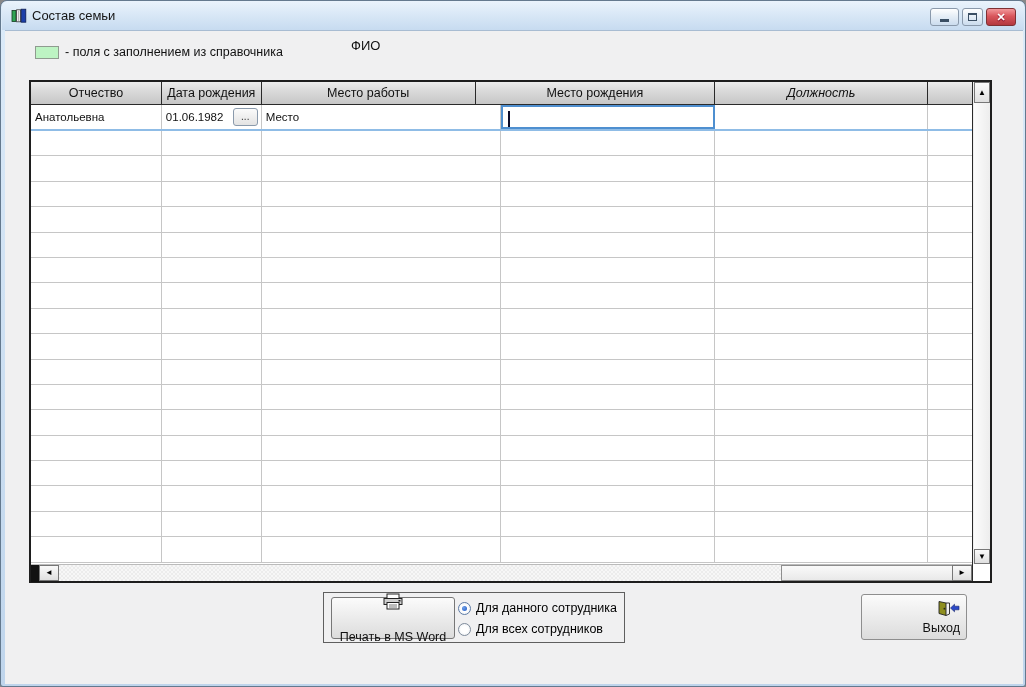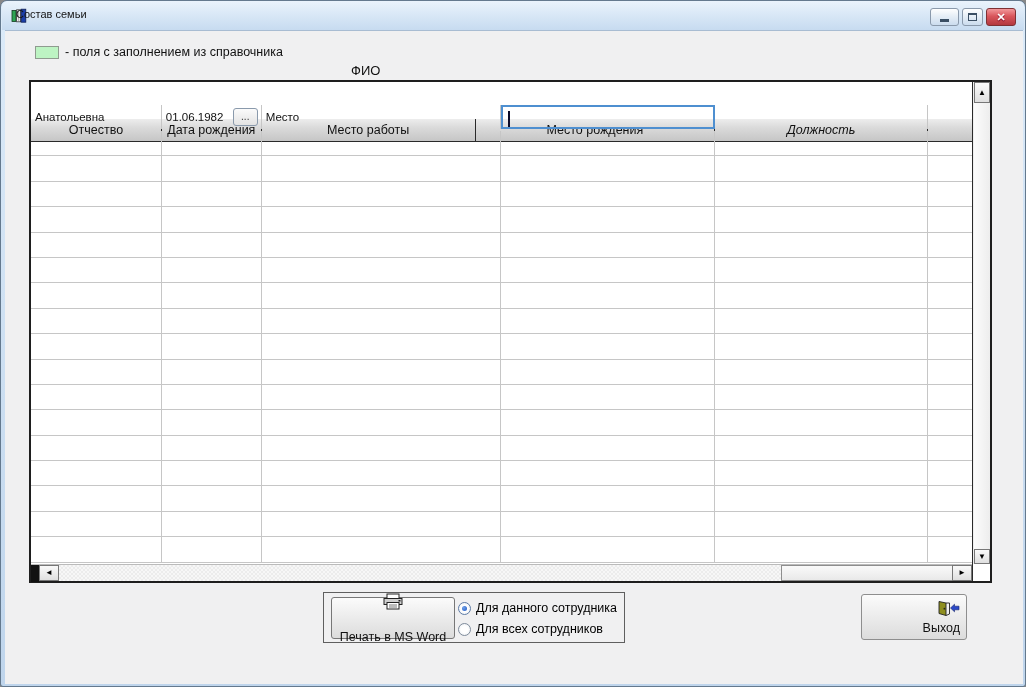--- a/index.html
+++ b/index.html
@@ -4,45 +4,45 @@
 <style>
   html,body{margin:0;padding:0;background:#888;}
   *{box-sizing:border-box;font-family:"Liberation Sans",sans-serif;}
   .window{position:relative;width:1026px;height:687px;margin:0 auto;
     background:linear-gradient(#DCEBF9,#BFD5EC);
     border:1px solid #64798E;border-radius:7px 7px 3px 3px;overflow:hidden;}
   
   .titlebar{position:absolute;left:1px;top:0;right:1px;height:29px;
     background:linear-gradient(#EAF3FC 0%,#D8E7F6 50%,#C7DBF0 100%);
     border-radius:6px 6px 0 0;}
-  .title-text{position:absolute;left:14px;top:7px;font-size:11px;color:#151515;}
+  .title-text{position:absolute;left:30px;top:7px;font-size:13px;color:#151515;}
   .app-icon{position:absolute;left:9px;top:6px;width:17px;height:17px;}
   .win-btns{position:absolute;right:8px;top:7px;display:flex;gap:3px;}
   .wbtn{height:18px;border:1px solid #8A99AB;border-radius:3px;
     background:linear-gradient(#FEFEFE,#E6EEF6 45%,#CBDCEE);display:flex;align-items:center;justify-content:center;cursor:default;}
   .wbtn.min{width:29px;} .wbtn.max{width:21px;} 
   .wbtn.close{width:30px;background:linear-gradient(#F2989B,#D9565C 45%,#B3383F);border-color:#7E3134;}
   .glyph-min{width:9px;height:3px;background:#3A4E63;margin-top:7px;}
   .glyph-max{width:9px;height:8px;border:1px solid #3A4E63;border-top-width:2px;background:transparent;}
   .glyph-close{color:#fff;font-size:11px;font-weight:bold;line-height:1;text-shadow:0 1px 1px #702;}
   
   .client{position:absolute;left:4px;top:29px;width:1018px;height:654px;background:#F0F0F1;border-top:1px solid #A8BCD2;}
   
   .swatch{position:absolute;left:34px;top:45px;width:24px;height:13px;background:#BDF4C3;border:1px solid #8F9B8F;}
   .legend-label{position:absolute;left:64px;top:44px;font-size:12.5px;color:#111;}
-  .fio-label{position:absolute;left:350px;top:62px;font-size:13px;color:#111;text-align:center;}
+  .fio-label{position:absolute;left:350px;top:37px;font-size:13px;color:#111;text-align:center;}
   .fio-input{position:absolute;left:394px;top:41px;width:597px;height:22px;background:#FFFF9E;
     border:1px solid #8FA0B5;border-top-color:#7A8CA3;font-size:13px;color:#3A3AD2;padding:1px 4px;outline:none;}
   
   .grid{position:absolute;left:28px;top:79px;width:963px;height:503px;border:2px solid #1E1E1E;background:#fff;}
   .grid-content{position:absolute;left:0;top:0;width:941px;height:482px;overflow:hidden;}
   .ghead{display:flex;height:23px;}
   .hcell{height:23px;background:linear-gradient(#EDEDED,#DADADA 40%,#C6C6C6);
     border-right:1px solid #2A2A2A;border-bottom:1px solid #2A2A2A;
-    font-size:12.5px;color:#111;display:flex;align-items:center;justify-content:center;overflow:hidden;margin-top:37px;}
+    font-size:12.5px;color:#111;display:flex;align-items:center;justify-content:center;overflow:hidden;}
   .grow{display:flex;height:25.4px;border-bottom:1px solid #C6C6C6;}
   .grow1{height:26px;border-bottom:2px solid #8FBCE6;}
   .gcell{height:100%;border-right:1px solid #C6C6C6;font-size:11.5px;color:#111;
     display:flex;align-items:center;padding:0 4px;overflow:hidden;position:relative;}
   .c0{width:131px;} .c1{width:100px;} .c2{width:240px;} .c3{width:214px;} .c4{width:213px;font-style:italic;} .c5{width:44px;border-right:none;}
   .gcell.focused{border:2px solid #4E8FD0;}
   .caret{position:absolute;left:5px;top:4px;width:1.5px;height:16px;background:#0A0A28;}
   .dots-btn{position:absolute;right:3px;top:3px;width:25px;height:18px;border:1px solid #8A9AAC;border-radius:3px;
     background:linear-gradient(#FBFBFB,#E3E3E3);font-size:10px;color:#333;line-height:12px;text-align:center;padding:0;}
   

